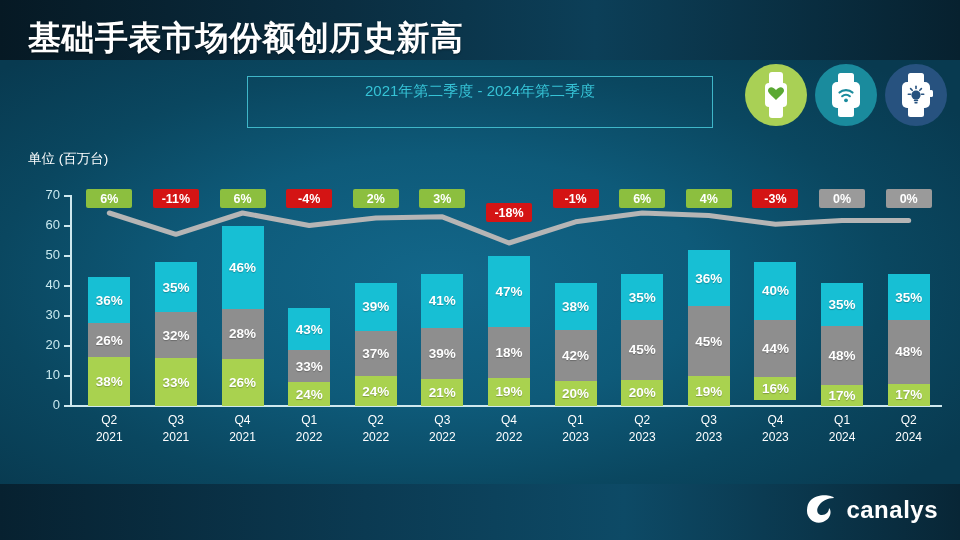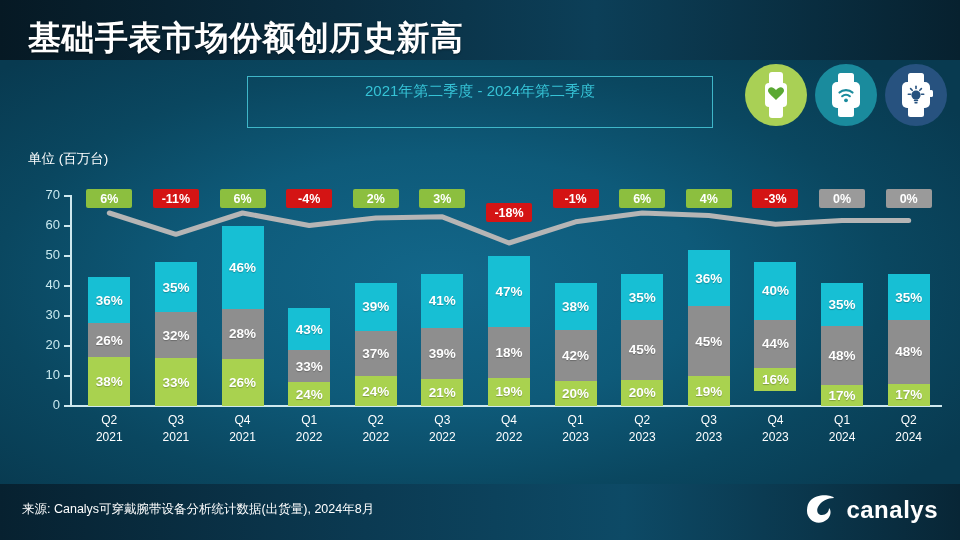--- a/index.html
+++ b/index.html
@@ -335,21 +335,21 @@
           </div>
           <div class="growth-badge gb-pos" style="left: 10.3077px; top: 4px;">
             <span>4%</span>
           </div>
         </div>
         <div class="bar-group" style="left: 666.154px; width: 66.6154px;">
           <div class="bar-stack" style="height: 144px; left: 12.3077px;">
             <div class="seg smart" style="height: 57.6px;">
               <span>40%</span>
             </div>
-            <div class="seg basicwatch" style="height: 48px;">
+            <div class="seg basicwatch" style="height: 57px;">
               <span>44%</span>
             </div>
             <div class="seg band" style="height: 23.04px;">
               <span>16%</span>
             </div>
           </div>
           <div class="growth-badge gb-neg" style="left: 10.3077px; top: 4px;">
             <span>-3%</span>
           </div>
         </div>
@@ -445,21 +445,20 @@
         <div>Q1</div>
         <div>2024</div>
       </div>
       <div class="xlab" style="left: 799.692px;">
         <div>Q2</div>
         <div>2024</div>
       </div>
     </div>
 
   <div id="footer-band"></div>
-  <div id="source">来源: Canalys可穿戴腕带设备分析统计数据(出货量), 2024年8月</div>
   <div id="logo">
     <svg width="32" height="30" viewBox="0 0 32 30">
       <path d="M4 6 C11 -2 26 0 28 3 C22 3 15 6 12 12 C10 16 12 20 16 20 C20 20 23 17 23 13 C26 16 25 24 17 27 C9 30 1 24 1 16 C1 12 2 8 4 6 Z" fill="#ffffff"></path>
     </svg>
     <span id="logo-text">canalys</span>
   </div>
 
 </div>
 
 </body></html>

